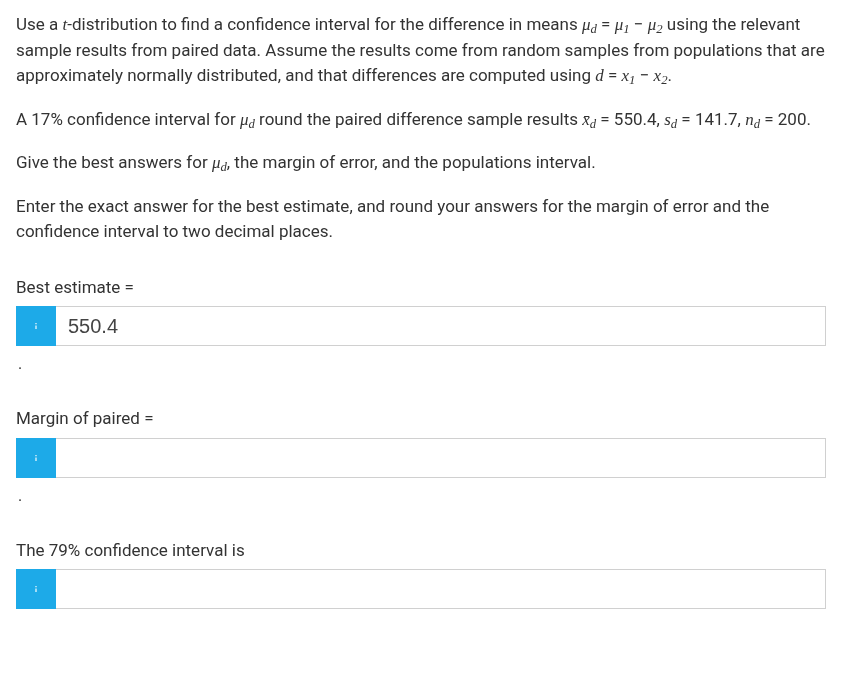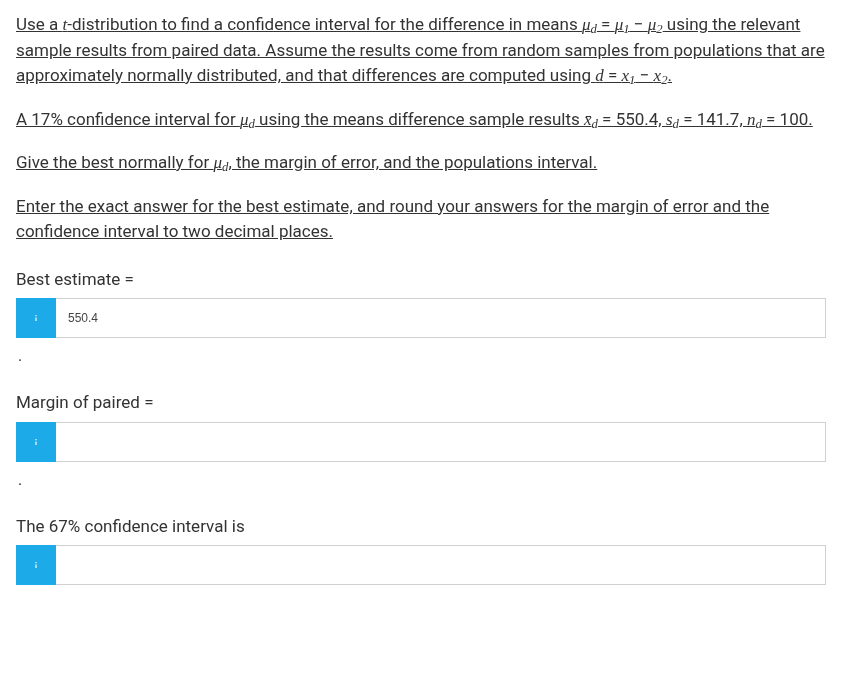--- a/index.html
+++ b/index.html
@@ -6,24 +6,24 @@
     margin: 0;
     padding: 12px 16px;
     font-family: -apple-system, BlinkMacSystemFont, "Segoe UI", Roboto, sans-serif;
     font-size: 17px;
     color: #333;
     line-height: 1.5;
     width: 842px;
     box-sizing: border-box;
     background: #fff;
   }
-  p { margin: 0 1px 18px 0; text-decoration: underline; }
+  p { margin: 0 1px 18px 0; }
   .math-i { font-style: italic; font-family: "Times New Roman", serif; }
   .sub { font-size: 0.75em; font-style: italic; position: relative; top: 0.25em; font-family: "Times New Roman", serif; }
-  .label { margin-bottom: 6px; margin-top: 22px; }
+  .label { margin-bottom: 6px; margin-top: 30px; }
   .input-row {
     display: flex;
     align-items: stretch;
     width: 100%;
     height: 40px;
     margin-bottom: 4px;
   }
   .info-btn {
     width: 40px;
     background: #1daae8;
@@ -33,44 +33,44 @@
     justify-content: center;
     flex: 0 0 auto;
     cursor: pointer;
   }
   .info-btn svg { width: 14px; height: 14px; fill: #fff; }
   .answer-input {
     flex: 1;
     border: 1px solid #d0d0d0;
     border-left: none;
     padding: 0 12px;
-    font-size: 12px;
+    font-size: 20px;
     color: #444;
     outline: none;
     background: #fff;
   }
   .period {
     font-size: 16px;
     color: #333;
     margin: 6px 0 14px 2px;
   }
 </style>
 </head>
 <body>
 
 <p>
   <span>Use a </span><span class="math-i">t</span><span>-distribution to find a confidence interval for the difference in means </span><span class="math-i">μ</span><span class="sub">d</span><span> = </span><span class="math-i">μ</span><span class="sub">1</span><span> − </span><span class="math-i">μ</span><span class="sub">2</span><span> using the relevant sample results from paired data. Assume the results come from random samples from populations that are approximately normally distributed, and that differences are computed using </span><span class="math-i">d</span><span> = </span><span class="math-i">x</span><span class="sub">1</span><span> − </span><span class="math-i">x</span><span class="sub">2</span><span>.</span>
 </p>
 
 <p>
-  <span>A 17% confidence interval for </span><span class="math-i">μ</span><span class="sub">d</span><span> using the means difference sample results </span><span class="math-i">x̄</span><span class="sub">d</span><span> = 550.4, </span><span class="math-i">s</span><span class="sub">d</span><span> = 141.7, </span><span class="math-i">n</span><span class="sub">d</span><span> = 100.</span>
+  <span>A 17% confidence interval for </span><span class="math-i">μ</span><span class="sub">d</span><span> round the paired difference sample results </span><span class="math-i">x̄</span><span class="sub">d</span><span> = 550.4, </span><span class="math-i">s</span><span class="sub">d</span><span> = 141.7, </span><span class="math-i">n</span><span class="sub">d</span><span> = 200.</span>
 </p>
 
 <p>
-  <span>Give the best normally for </span><span class="math-i">μ</span><span class="sub">d</span><span>, the margin of error, and the populations interval.</span>
+  <span>Give the best answers for </span><span class="math-i">μ</span><span class="sub">d</span><span>, the margin of error, and the populations interval.</span>
 </p>
 
 <p>Enter the exact answer for the best estimate, and round your answers for the margin of error and the confidence interval to two decimal places.</p>
 
 <div class="label">Best estimate =</div>
 <div class="input-row">
   <div class="info-btn">
     <svg viewBox="0 0 24 24">
         <path d="M11 7h2v2h-2zm0 4h2v6h-2z"></path>
       </svg>
@@ -83,21 +83,21 @@
 <div class="input-row">
   <div class="info-btn">
     <svg viewBox="0 0 24 24">
         <path d="M11 7h2v2h-2zm0 4h2v6h-2z"></path>
       </svg>
   </div>
   <input class="answer-input" value="" style="">
 </div>
 <div class="period">.</div>
 
-<div class="label">The 67% confidence interval is</div>
+<div class="label">The 79% confidence interval is</div>
 <div class="input-row">
   <div class="info-btn">
     <svg viewBox="0 0 24 24">
         <path d="M11 7h2v2h-2zm0 4h2v6h-2z"></path>
       </svg>
   </div>
   <input class="answer-input" value="" style="">
 </div>
 
 </body></html>

